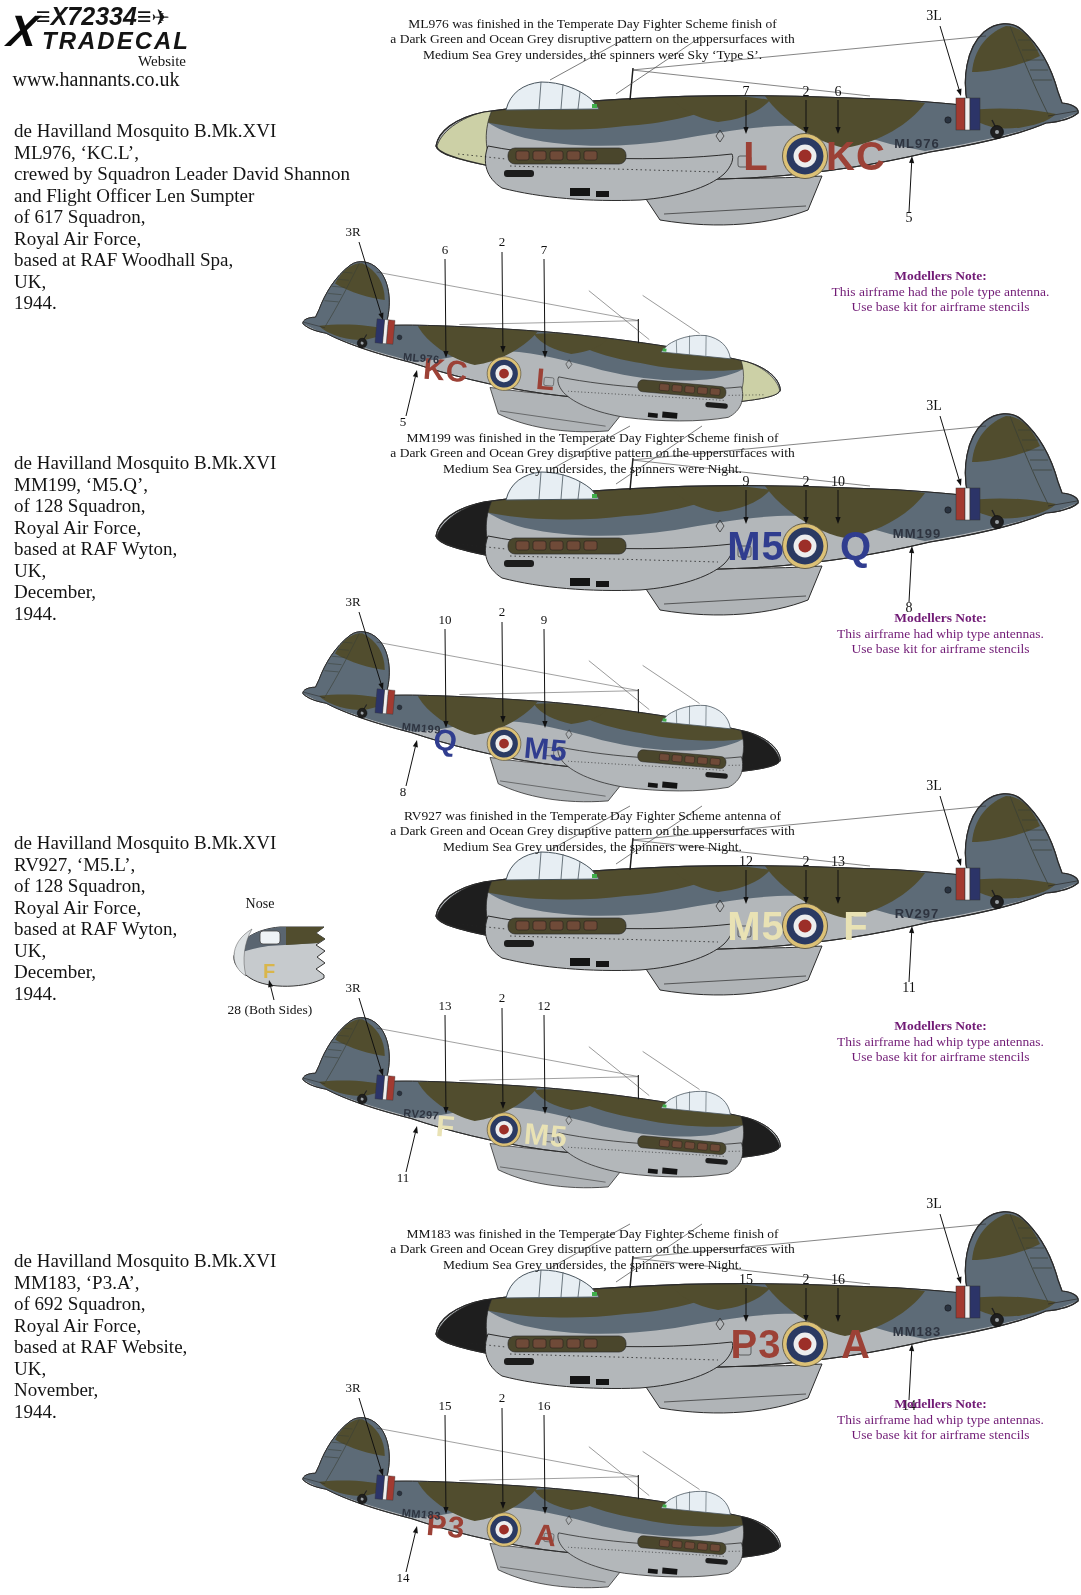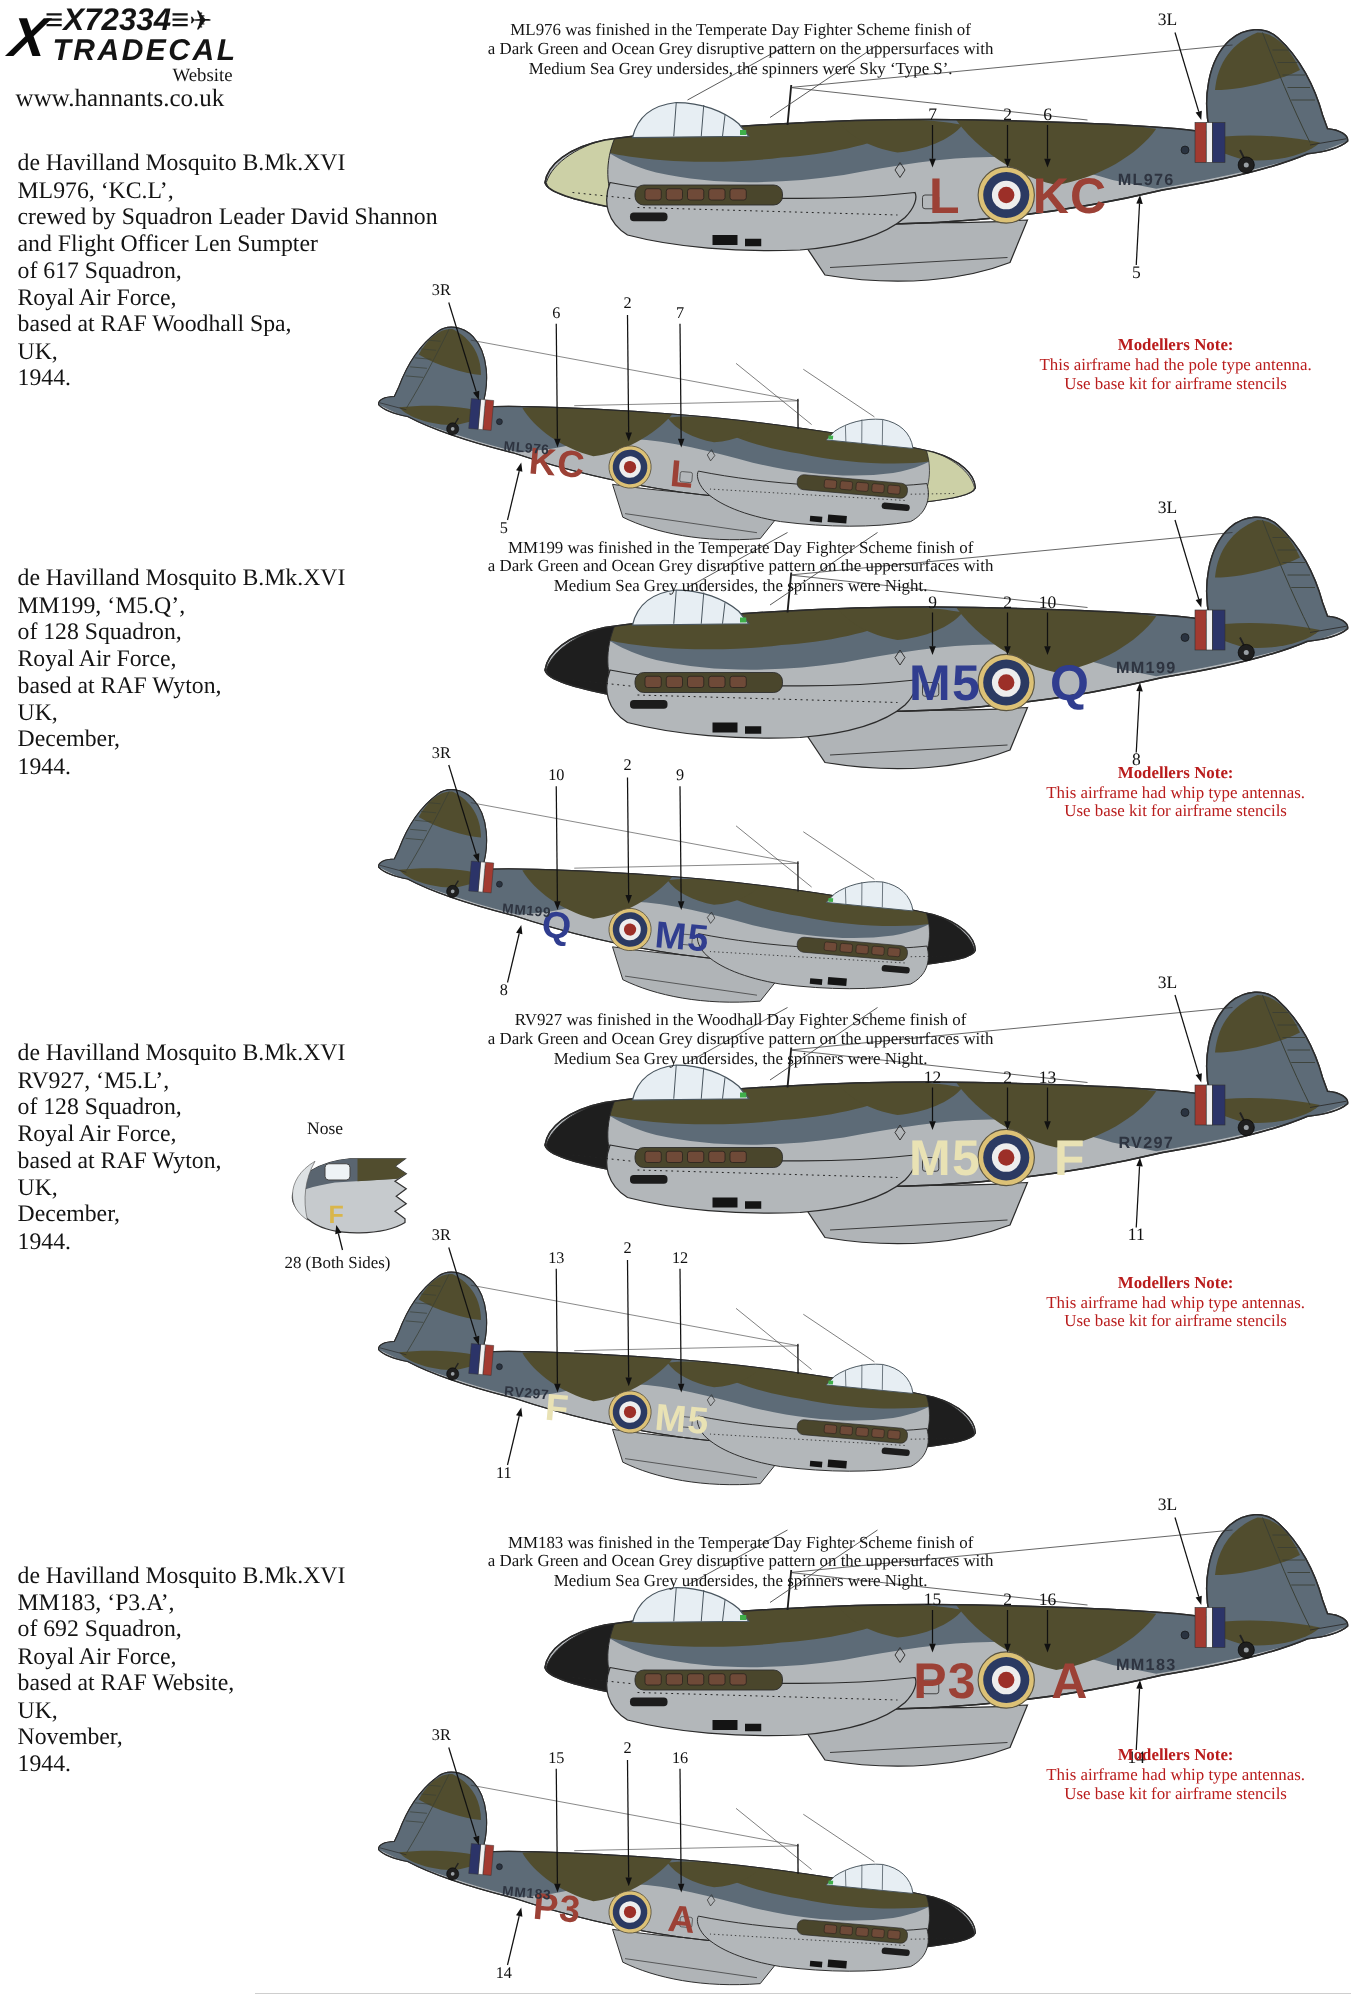--- a/index.html
+++ b/index.html
@@ -9,21 +9,21 @@
   .logo .bigx{position:absolute;left:2px;top:4px;font:italic bold 44px "Liberation Sans",sans-serif;
               color:#0a0a0a;transform:skewX(-8deg);}
   .logo .l1{margin-left:14px;font:italic bold 25px "Liberation Sans",sans-serif;white-space:nowrap;letter-spacing:0;}
   .logo .l1 .pl{font-family:"DejaVu Sans",sans-serif;font-style:normal;font-size:22px;}
   .logo .l2{margin-left:36px;font:italic bold 24px "Liberation Sans",sans-serif;letter-spacing:2px;margin-top:-4px;}
   .logo .l3{font-size:15px;margin-top:-2px;text-align:right;}
   .logo .l4{font-size:20px;margin-top:-2px;white-space:nowrap;}
   .desc{position:absolute;left:14px;font-size:19px;line-height:21.5px;z-index:5;margin-top:32px;}
   .caption{position:absolute;left:330px;width:525px;text-align:center;font-size:13.5px;line-height:15.4px;z-index:5;}
   .note{position:absolute;left:800px;width:281px;text-align:center;font-size:13.5px;line-height:15.6px;
-        color:#b91c1c;z-index:5;}
+        color:#701a75;z-index:5;}
   .note .t{font-weight:bold;}
   svg.profile{position:absolute;z-index:1;overflow:visible;}
   .inset-label{position:absolute;font-size:14px;text-align:center;z-index:5;}
 </style>
 </head>
 <body>
 
 <div class="page">
   <div class="logo">
     <span class="bigx">X</span>
@@ -374,21 +374,21 @@
           <text x="108" y="204" font-size="13" font-family="&quot;Liberation Serif&quot;,serif" text-anchor="middle" fill="#111" font-weight="normal">8</text>
           <line x1="111" y1="194" x2="120.37198750744804" y2="154.8080522415809" stroke="#111" stroke-width="1"></line>
           <polygon points="122.90069262574951,155.41274259595733 117.84328238914657,154.20336188720447 122,148" fill="#111"></polygon>
           <text x="58" y="14" font-size="13" font-family="&quot;Liberation Serif&quot;,serif" text-anchor="middle" fill="#111" font-weight="normal">3R</text>
           <line x1="64" y1="20" x2="85.94139905813734" y2="91.30954693894635" stroke="#111" stroke-width="1"></line>
           <polygon points="83.45637363546027,92.07417014592392 88.4264244808144,90.5449237319688 88,98" fill="#111"></polygon>
         </svg>
       </div>
       <div>
         <div class="desc" style="top: 800px;"><span>de Havilland Mosquito B.Mk.XVI</span><br><span>RV927, ‘M5.L’,</span><br><span>of 128 Squadron,</span><br><span>Royal Air Force,</span><br><span>based at RAF Wyton,</span><br><span>UK,</span><br><span>December,</span><br><span>1944.</span></div>
-        <div class="caption" style="top: 808px;"><span>RV927 was finished in the Woodhall Day Fighter Scheme finish of</span><br><span>a Dark Green and Ocean Grey disruptive pattern on the uppersurfaces with</span><br><span>Medium Sea Grey undersides, the spinners were Night.</span></div>
+        <div class="caption" style="top: 808px;"><span>RV927 was finished in the Temperate Day Fighter Scheme antenna of</span><br><span>a Dark Green and Ocean Grey disruptive pattern on the uppersurfaces with</span><br><span>Medium Sea Grey undersides, the spinners were Night.</span></div>
         <div class="note" style="top: 1018px;">
           <div class="t">Modellers Note:</div>
           <div>This airframe had whip type antennas.</div>
           <div>Use base kit for airframe stencils</div>
         </div>
         <svg class="profile" width="661" height="232" viewBox="0 0 661 232" style="left: 420px; top: 778px;">
           <g>
             <path d="M 208,164 L 240,212 C 300,222 352,216 388,202 L 402,168 C 340,172 262,170 208,164 Z" fill="#b0b4b7" stroke="#2b2b2b" stroke-width="1"></path>
             <line x1="244" y1="206" x2="386" y2="198" stroke="#2b2b2b" stroke-width="0.7"></line>
             <path d="M 16,138 C 18,124 34,110 64,104 C 140,93 260,86 360,88 C 460,90 520,94 548,98 C 542,72 546,40 564,24 C 576,14 592,13 602,22 C 620,38 632,62 638,84 L 642,95 C 652,96 659,100 658,105 C 650,112 636,114 626,115 C 600,126 560,136 510,144 C 460,156 400,166 330,170 C 240,174 140,168 70,158 C 40,152 18,146 16,138 Z" fill="#b3b7ba" stroke="#2b2b2b" stroke-width="1.2"></path>

